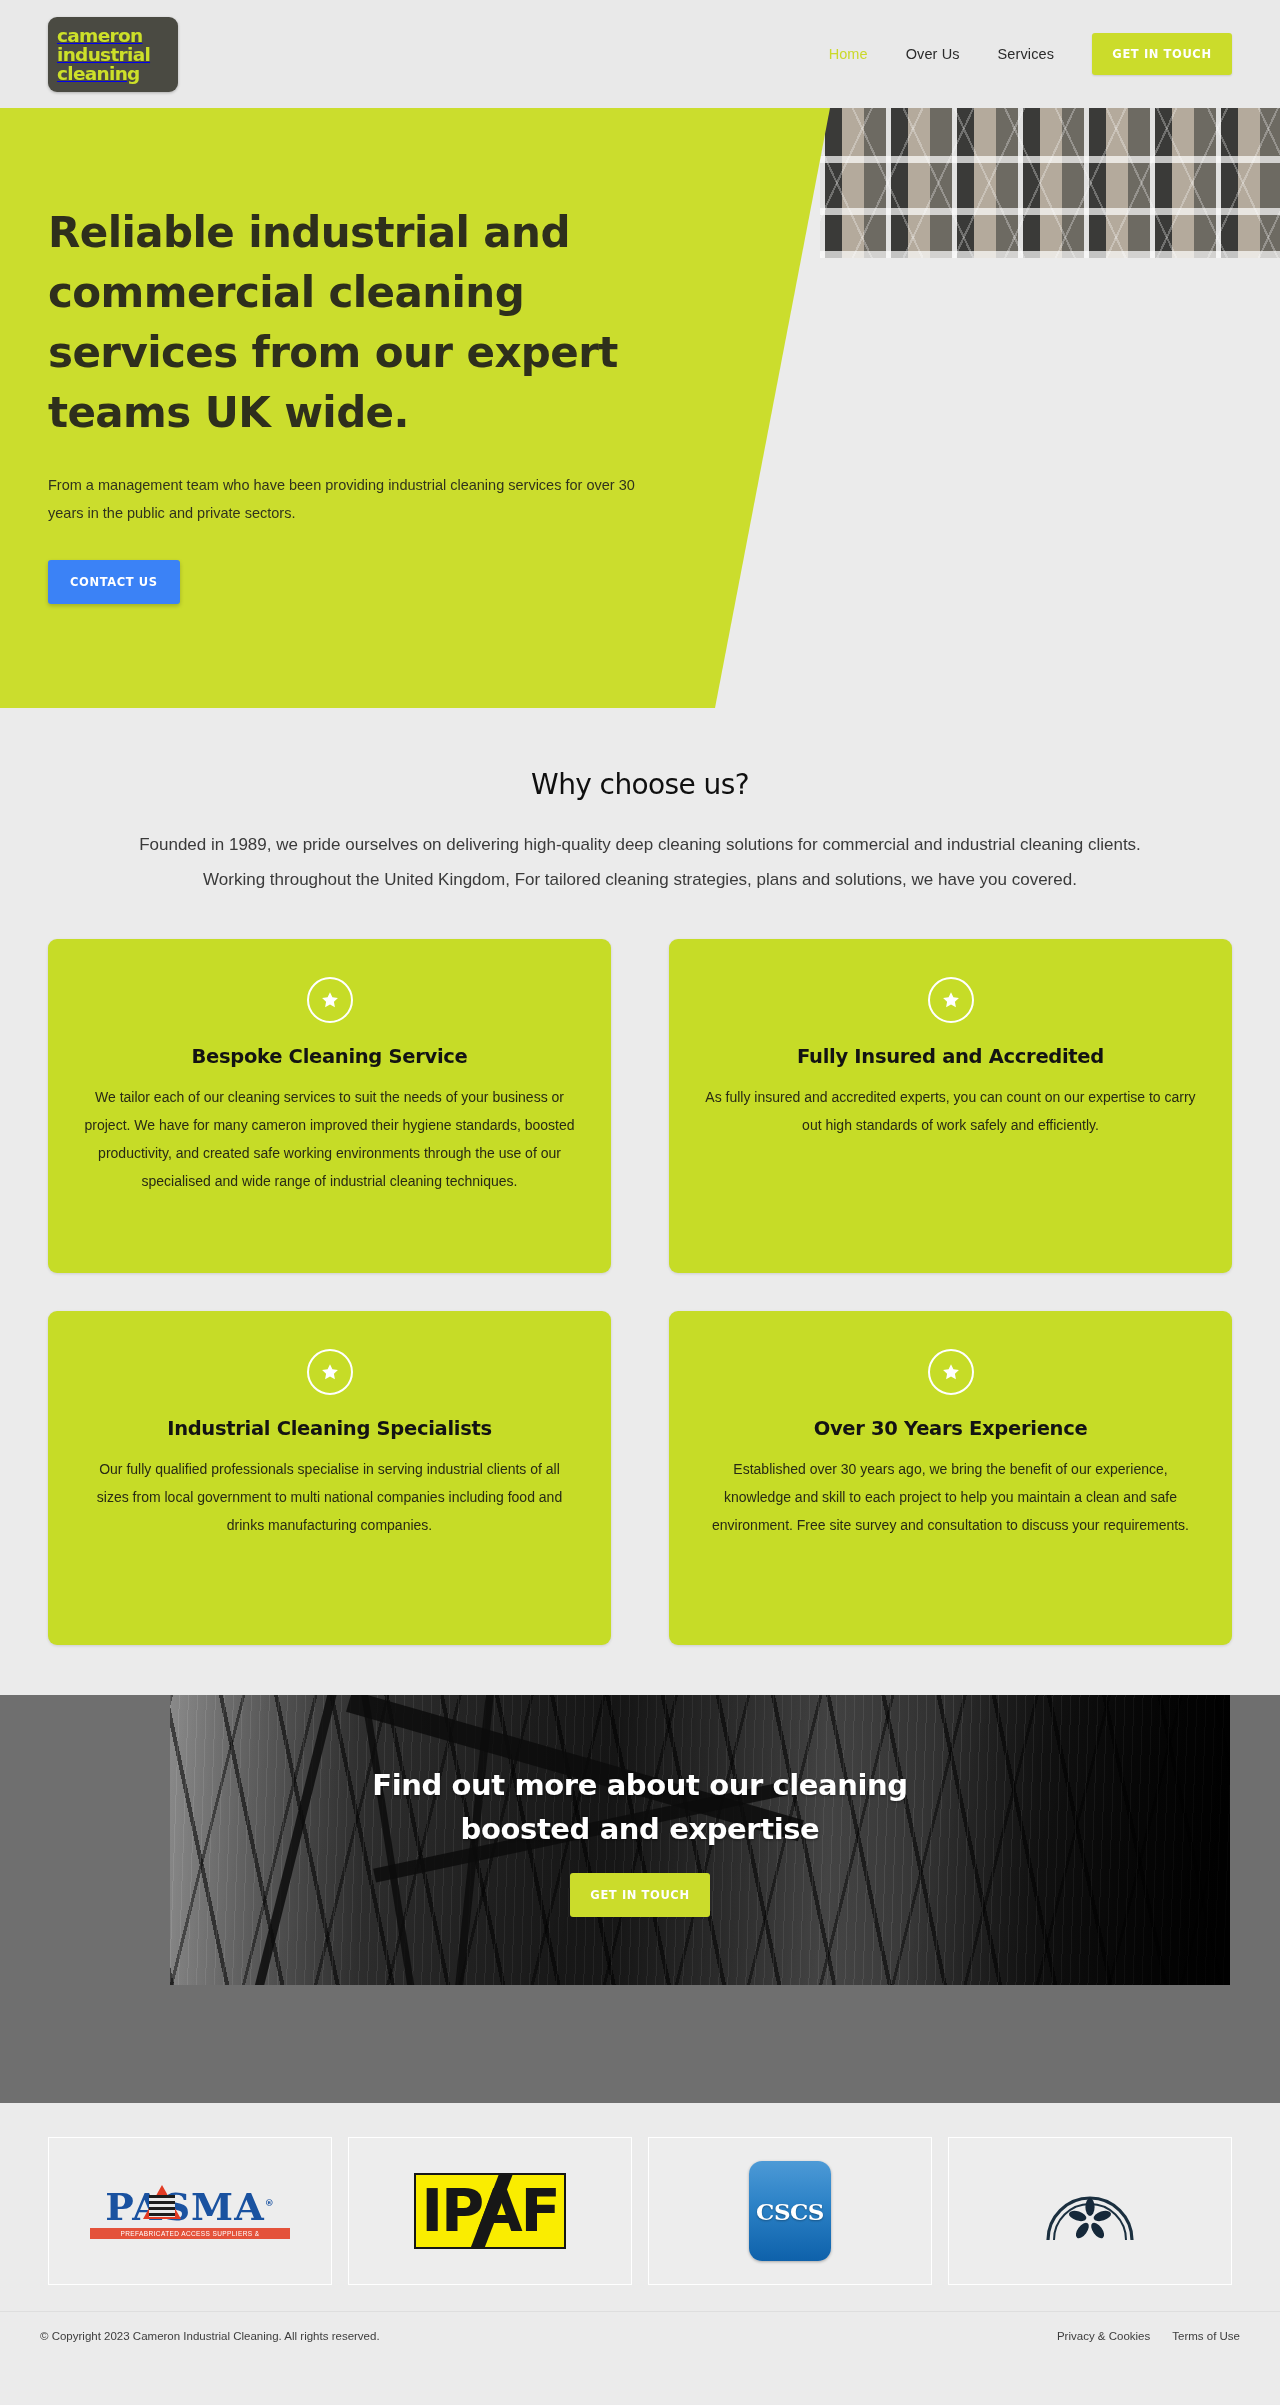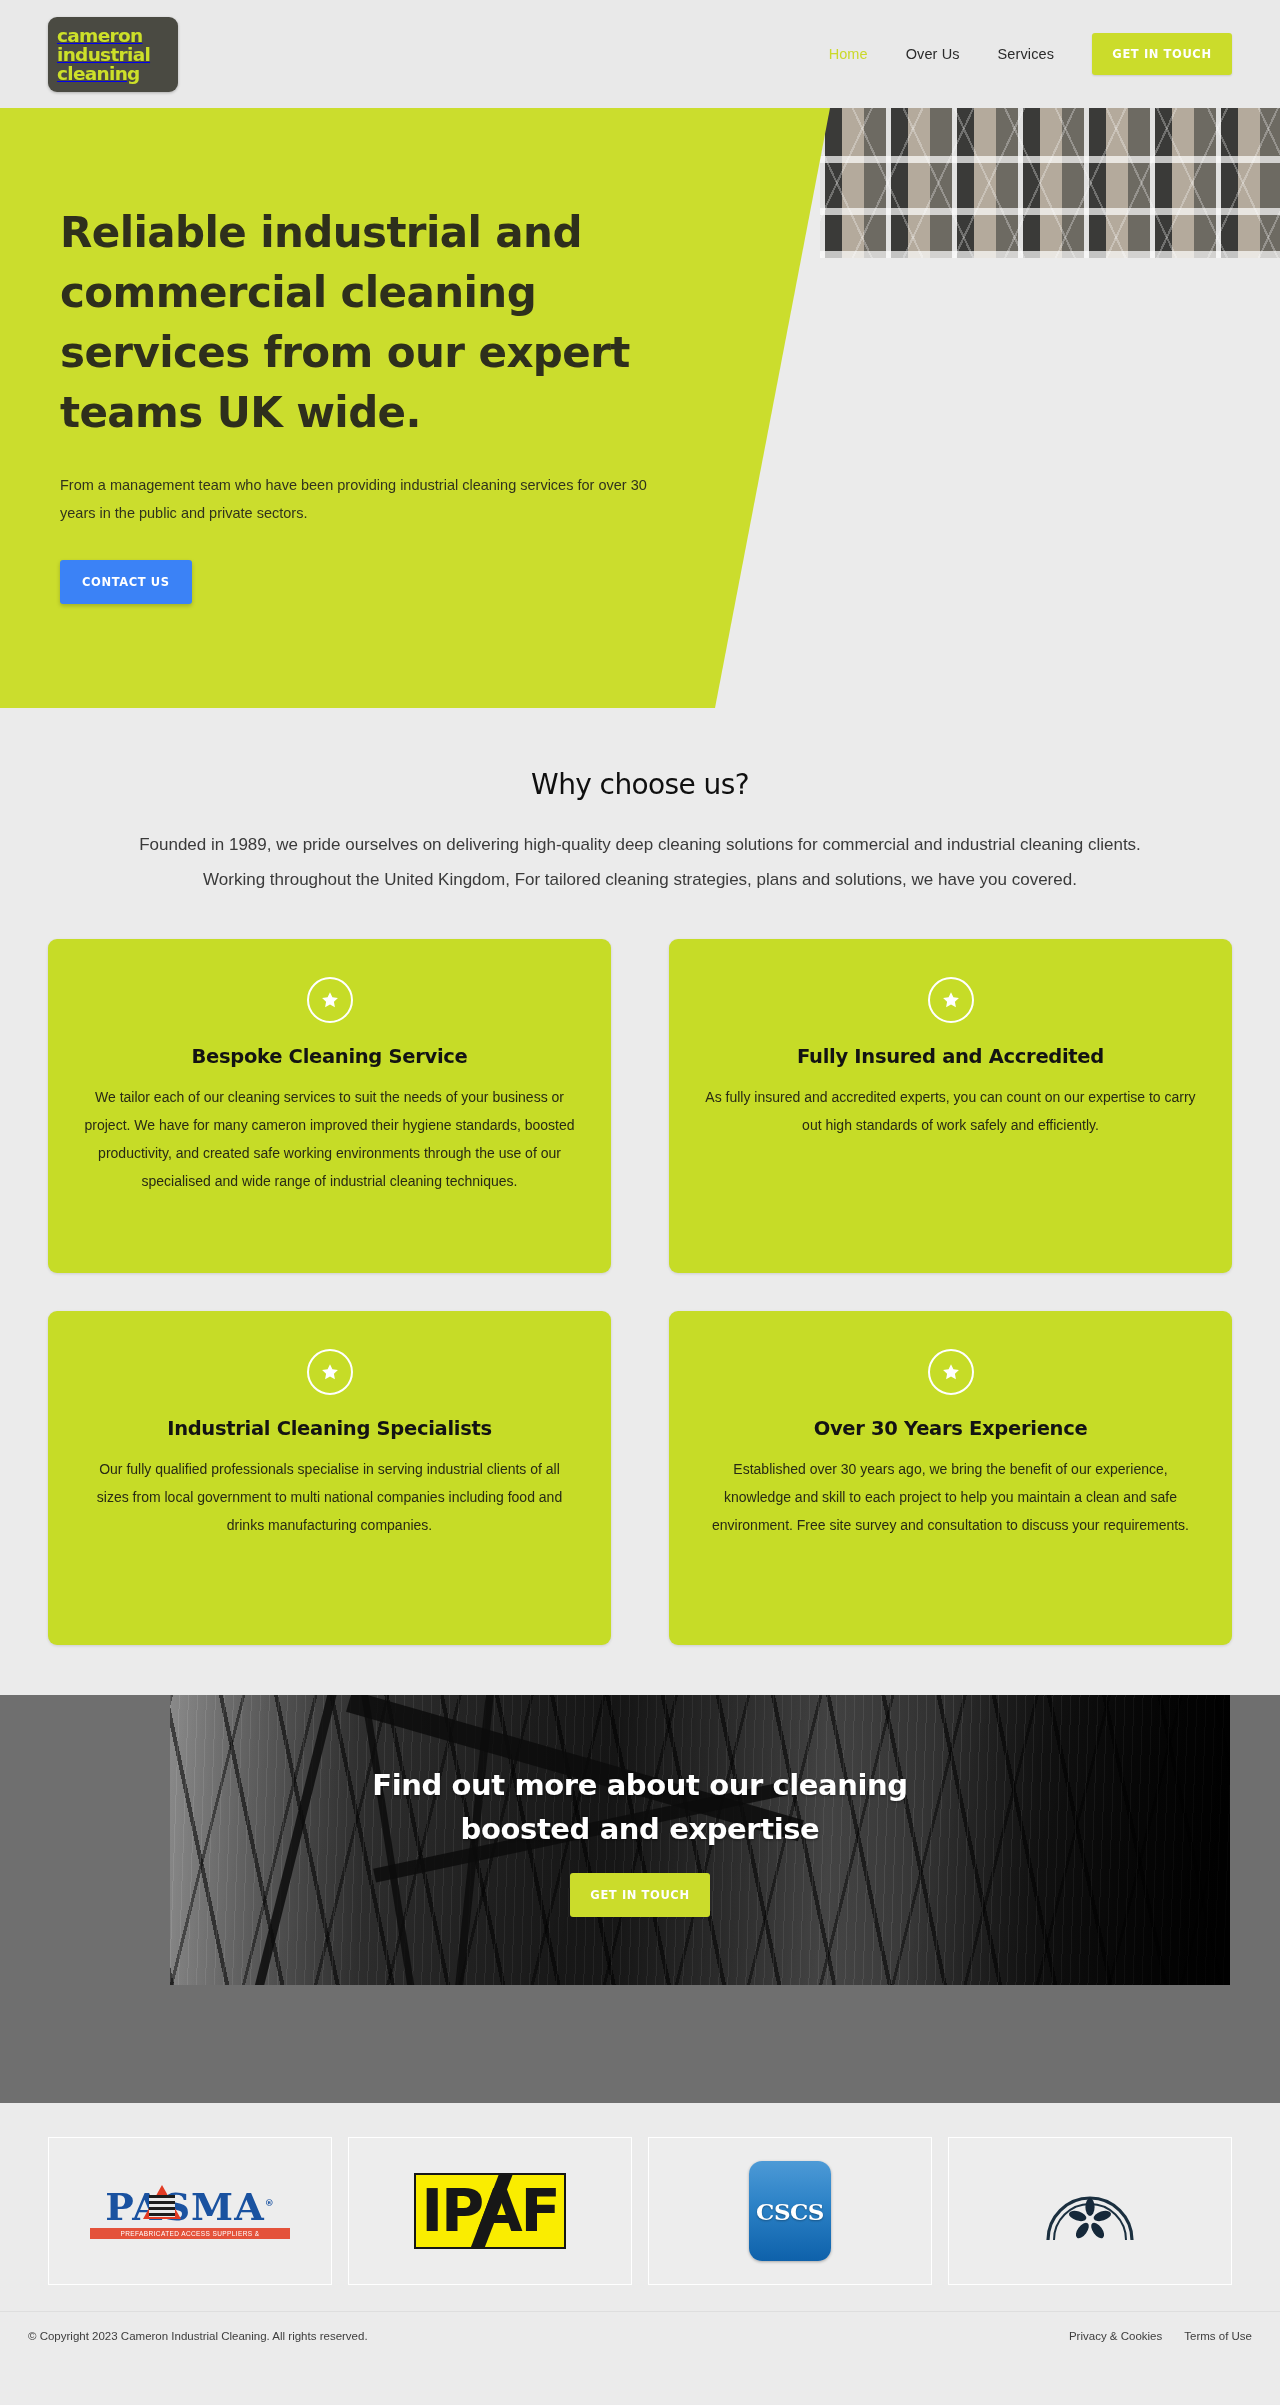--- a/index.html
+++ b/index.html
@@ -111,21 +111,21 @@
   }
   .hero-shape {
     position: absolute;
     top: 0; left: 0;
     width: 830px; height: 600px;
     background: #cbdd2d;
     clip-path: polygon(0 0, 830px 0, 715px 600px, 0 600px);
   }
   .hero-inner {
     position: absolute;
-    top: 0; left: 12px;
+    top: 0; left: 0;
     width: 700px;
     padding: 95px 0 0 48px;
   }
   .hero-title {
     font-family: "DejaVu Sans", sans-serif;
     font-weight: bold;
     font-size: 42px;
     line-height: 60px;
     color: #2e2f1c;
     letter-spacing: -0.6px;
@@ -374,21 +374,21 @@
   }
 
   
   .arch { width: 96px; height: 62px; position: relative; }
   .arch svg { display: block; }
 
   
   .footer {
     background: #ebebeb;
     border-top: 1px solid #dedede;
-    padding: 18px 28px 22px;
+    padding: 18px 40px 22px;
     display: flex;
     align-items: flex-start;
   }
   .copyright { font-size: 11.5px; color: #3d3d3d; }
   .footer-links { margin-left: auto; display: flex; gap: 22px; }
   .footer-links a {
     font-size: 11.5px;
     color: #3d3d3d;
     text-decoration: none;
   }

